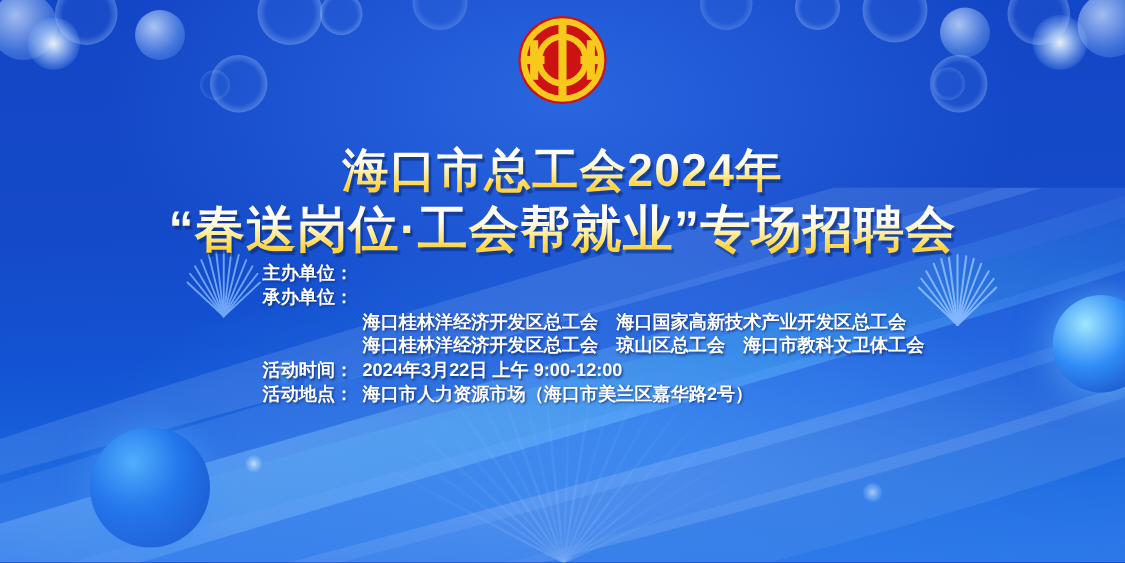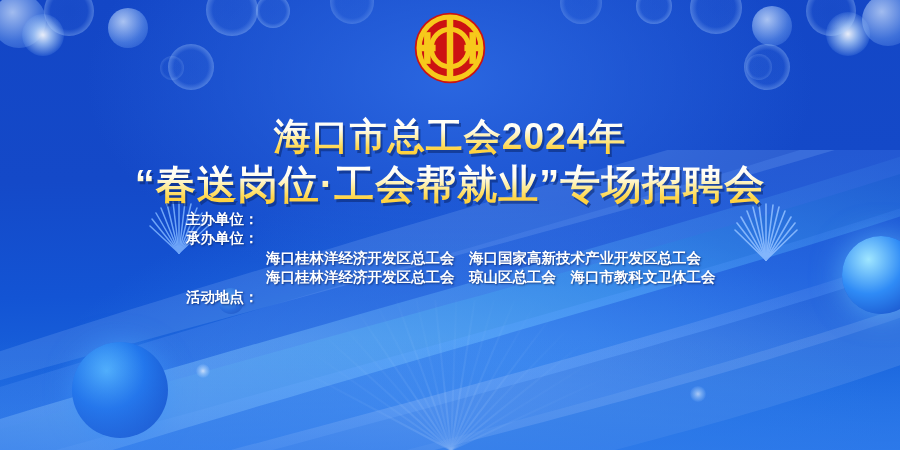--- a/index.html
+++ b/index.html
@@ -53,21 +53,21 @@
   .title-1{ font-size:37px; }
   .title-2{ font-size:40px; margin-top:4px; }
 
   
   .info{
     position:absolute; left:186px; top:210px; width:600px;
     color:#ffffff; font-size:14.5px; font-weight:bold; line-height:19.4px;
     text-shadow:1px 1px 2px rgba(8,34,100,.75);
     white-space:nowrap;
   }
-  .info-row{ display:flex; }
+  .info-row{ display:flex;margin-left:24px; }
   .info-label{ width:80px; flex:0 0 80px; }
   .info-value{ flex:1 1 auto; }
   .info-row.cont .info-label{ visibility:hidden; }
 </style>
 </head>
 <body>
 
 <div class="poster">
 
   <div>
@@ -238,17 +238,22 @@
     </div>
     <div class="info-row cont">
       <span class="info-label"></span>
       <span class="info-value">海口桂林洋经济开发区总工会　海口国家高新技术产业开发区总工会</span>
     </div>
     <div class="info-row cont">
       <span class="info-label"></span>
       <span class="info-value">海口桂林洋经济开发区总工会　琼山区总工会　海口市教科文卫体工会</span>
     </div>
     <div class="info-row">
+      <span class="info-label">活动时间：</span>
+      <span class="info-value">2024年3月22日 上午 9:00-12:00</span>
+    </div>
+    <div class="info-row">
       <span class="info-label">活动地点：</span>
+      <span class="info-value">海口市人力资源市场（海口市美兰区嘉华路2号）</span>
     </div>
   </div>
 
 </div>
 
 </body></html>

